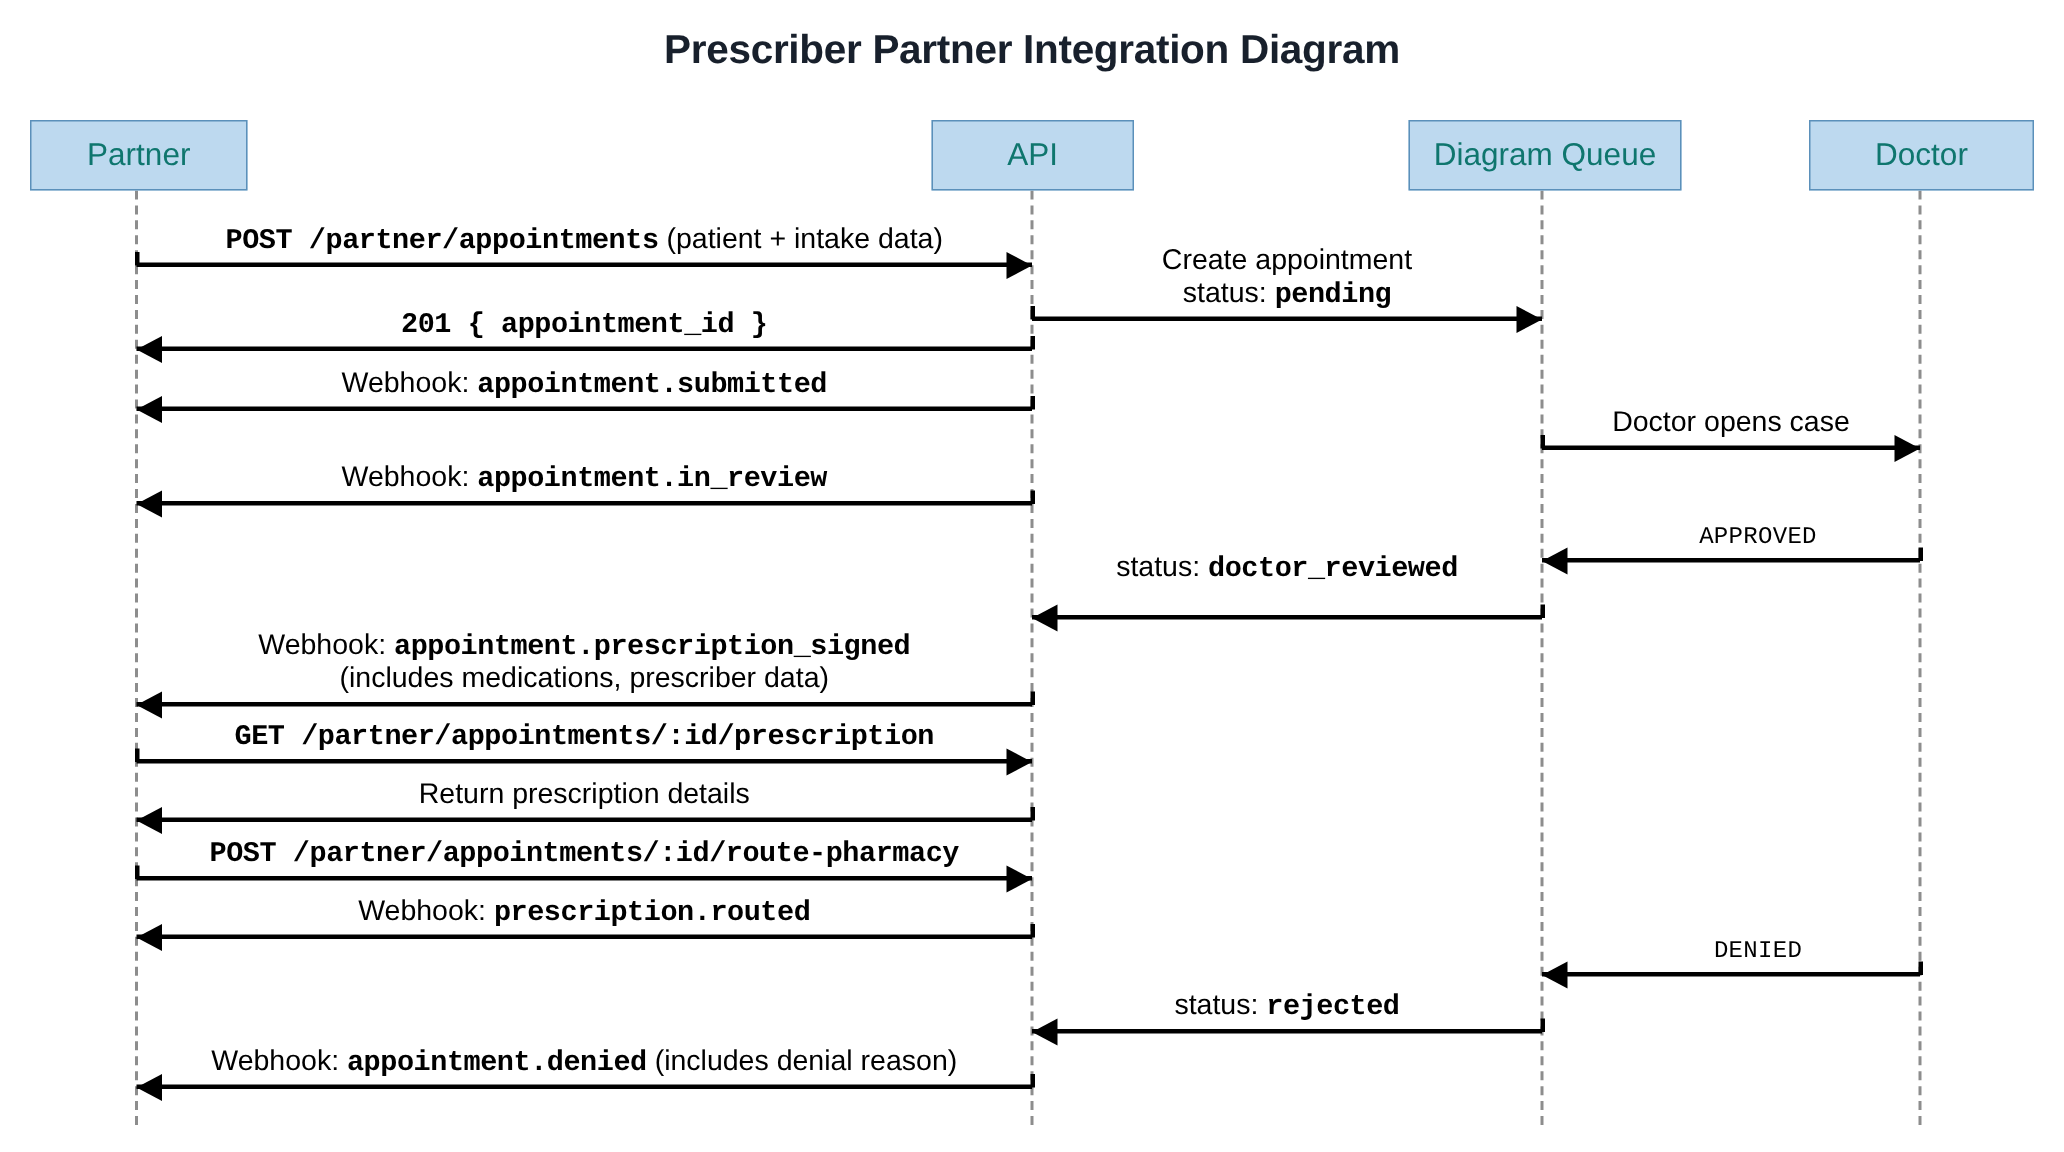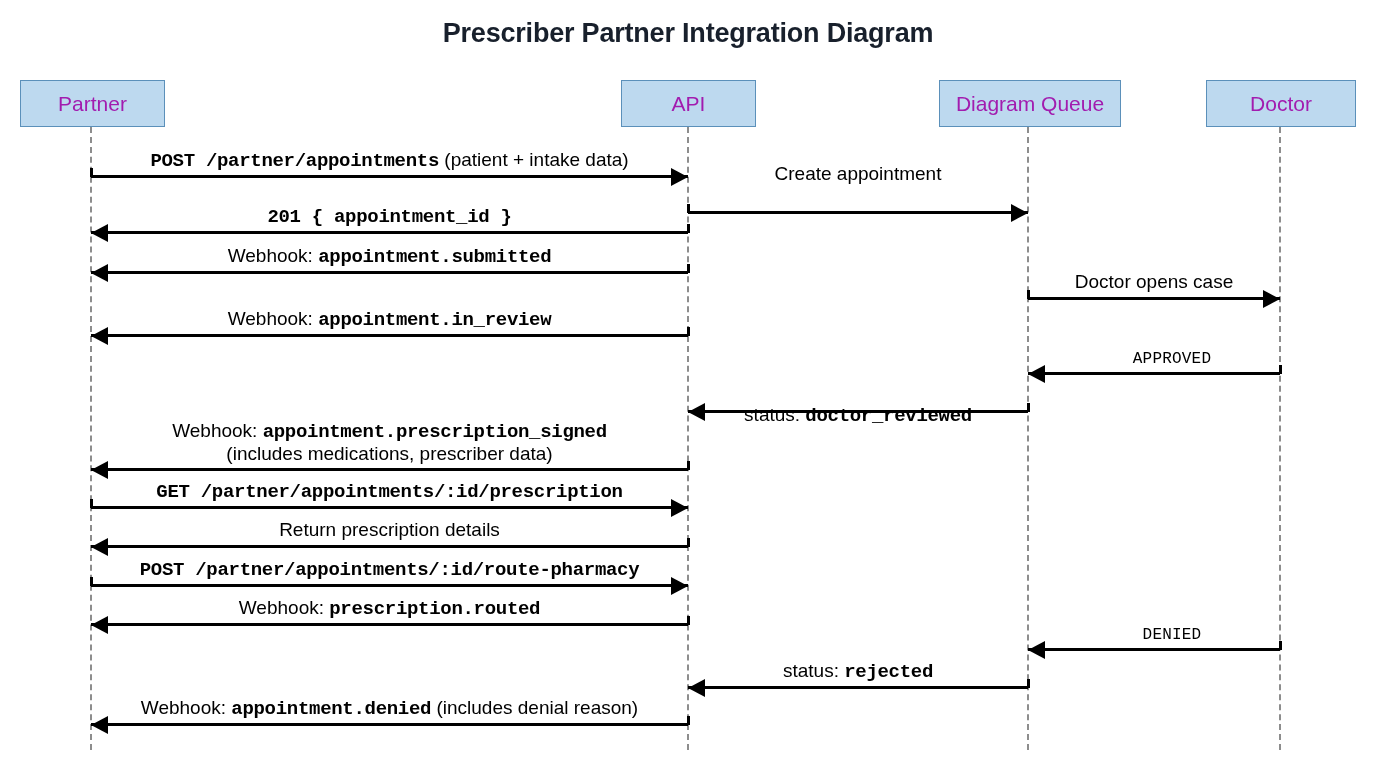--- a/index.html
+++ b/index.html
@@ -33,21 +33,21 @@
     white-space: nowrap;
   }
   .actor-box {
     position: absolute;
     box-sizing: border-box;
     background: #bdd9ef;
     border: 1.5px solid #5b90ba;
     display: flex;
     align-items: center;
     justify-content: center;
-    color: #a21caf;
+    color: #0f766e;
     font-family: "Liberation Sans", sans-serif;
     font-size: 21px;
     font-weight: normal;
     white-space: nowrap;
   }
   .lifeline {
     position: absolute;
     width: 0;
     border-left: 2px dashed #8d8d8d;
   }
@@ -137,21 +137,21 @@
       <div>
         <div class="msg-line" style="left: 91px; top: 175px; width: 597px;"></div>
         <div class="msg-stub" style="left: 90px; top: 168px; height: 9px;"></div>
         <div class="msg-arrow right" style="top: 168px; left: 671px;"></div>
         <div class="msg-label" style="left: -60.5px; width: 900px; top: 149px;"><span class="line1"><span class="mono">POST </span><span class="mono">/partner/appointments</span><span class="prop"> (patient + intake data)</span></span></div>
       </div>
       <div>
         <div class="msg-line" style="left: 688px; top: 211px; width: 340px;"></div>
         <div class="msg-stub" style="left: 687px; top: 204px; height: 9px;"></div>
         <div class="msg-arrow right" style="top: 204px; left: 1011px;"></div>
-        <div class="msg-label" style="left: 408px; width: 900px; top: 163px;"><span class="line1"><span class="prop">Create appointment</span></span></div>
+        <div class="msg-label" style="left: 408px; width: 900px; top: 163px;"><span class="line1"><span class="prop">Create appointment</span></span><span class="l2"><span class="prop">status: </span><span class="mono">pending</span></span></div>
       </div>
       <div>
         <div class="msg-line" style="left: 91px; top: 231px; width: 597px;"></div>
         <div class="msg-stub" style="left: 687px; top: 224px; height: 9px;"></div>
         <div class="msg-arrow left" style="top: 224px; left: 91px;"></div>
         <div class="msg-label" style="left: -60.5px; width: 900px; top: 205px;"><span class="line1"><span class="mono">201 { appointment_id }</span></span></div>
       </div>
       <div>
         <div class="msg-line" style="left: 91px; top: 271px; width: 597px;"></div>
         <div class="msg-stub" style="left: 687px; top: 264px; height: 9px;"></div>
@@ -173,21 +173,21 @@
       <div>
         <div class="msg-line" style="left: 1028px; top: 372px; width: 252px;"></div>
         <div class="msg-stub" style="left: 1279px; top: 365px; height: 9px;"></div>
         <div class="msg-arrow left" style="top: 365px; left: 1028px;"></div>
         <div class="msg-label" style="left: 704px; width: 900px; top: 346px;"><span class="line1"><span class="mono-plain">APPROVED</span></span></div>
       </div>
       <div>
         <div class="msg-line" style="left: 688px; top: 410px; width: 340px;"></div>
         <div class="msg-stub" style="left: 1027px; top: 403px; height: 9px;"></div>
         <div class="msg-arrow left" style="top: 403px; left: 688px;"></div>
-        <div class="msg-label" style="left: 408px; width: 900px; top: 404px;"><span class="line1"><span class="prop">status: </span><span class="mono">doctor_reviewed</span></span></div>
+        <div class="msg-label" style="left: 408px; width: 900px; top: 368px;"><span class="line1"><span class="prop">status: </span><span class="mono">doctor_reviewed</span></span></div>
       </div>
       <div>
         <div class="msg-line" style="left: 91px; top: 468px; width: 597px;"></div>
         <div class="msg-stub" style="left: 687px; top: 461px; height: 9px;"></div>
         <div class="msg-arrow left" style="top: 461px; left: 91px;"></div>
         <div class="msg-label" style="left: -60.5px; width: 900px; top: 420px;"><span class="line1"><span class="prop">Webhook: </span><span class="mono">appointment.prescription_signed</span></span><span class="l2"><span class="prop">(includes medications, prescriber data)</span></span></div>
       </div>
       <div>
         <div class="msg-line" style="left: 91px; top: 506px; width: 597px;"></div>
         <div class="msg-stub" style="left: 90px; top: 499px; height: 9px;"></div>

